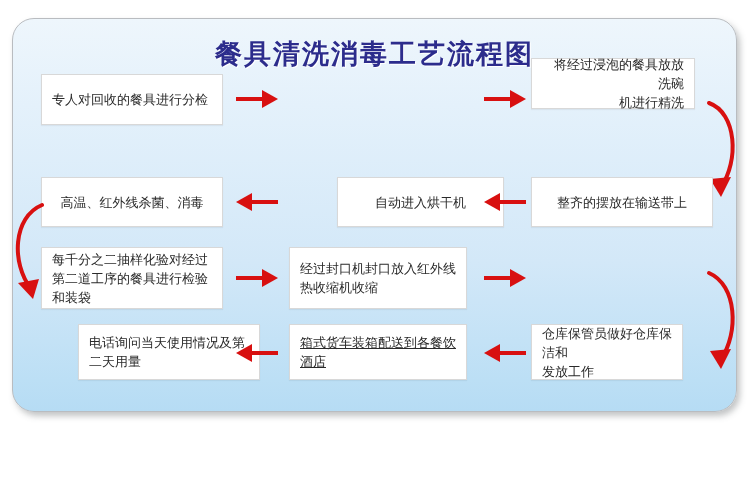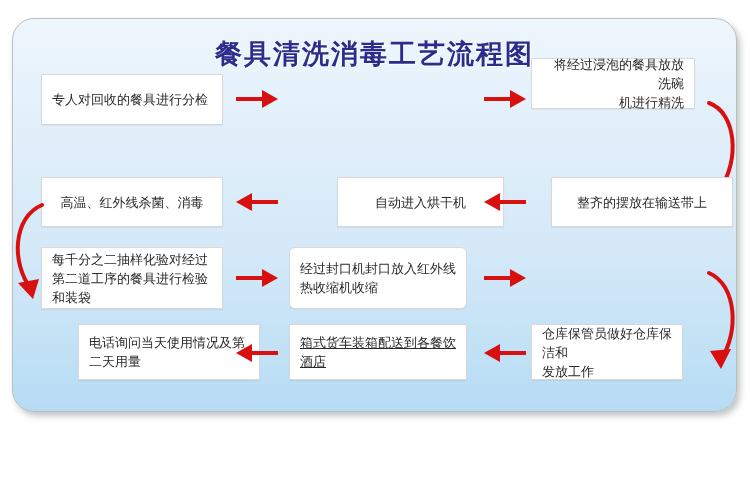--- a/index.html
+++ b/index.html
@@ -136,41 +136,41 @@
 
   <div class="node-box center-text" style="left:276px; top:158px; width:167px; height:50px;margin-left:48px;">
     <span class="node-text">自动进入烘干机</span>
   </div>
 
   <div class="arrow left" style="left:471px; top:174px; width:42px;">
     <span class="shaft"></span>
     <span class="head"></span>
   </div>
 
-  <div class="node-box center-text" style="left:518px; top:158px; width:182px; height:50px;margin-left:20px;">
+  <div class="node-box center-text" style="left:518px; top:158px; width:182px; height:50px;">
     <span class="node-text">整齐的摆放在输送带上</span>
   </div>
 
   <svg class="curve-svg" style="left:-8px; top:178px; width:44px; height:110px;" viewBox="0 0 44 110">
     <path d="M 37 8 C 8 20, 6 66, 26 92" fill="none" stroke="#d81010" stroke-width="4" stroke-linecap="round"></path>
     <polygon points="28,102 13,86 34,82" fill="#d81010"></polygon>
   </svg>
 
   <div class="node-box" style="left:28px; top:228px; width:182px; height:62px;">
     <span class="node-text">每千分之二抽样化验对经过
 第二道工序的餐具进行检验
 和装袋</span>
   </div>
 
   <div class="arrow right" style="left:223px; top:250px; width:42px;">
     <span class="shaft"></span>
     <span class="head"></span>
   </div>
 
-  <div class="node-box" style="left:276px; top:228px; width:178px; height:62px;border-radius:6px;">
+  <div class="node-box" style="left:276px; top:228px; width:178px; height:62px;">
     <span class="node-text">经过封口机封口放入红外线
 热收缩机收缩</span>
   </div>
 
   <div class="arrow right" style="left:471px; top:250px; width:42px;">
     <span class="shaft"></span>
     <span class="head"></span>
   </div>
 
 

